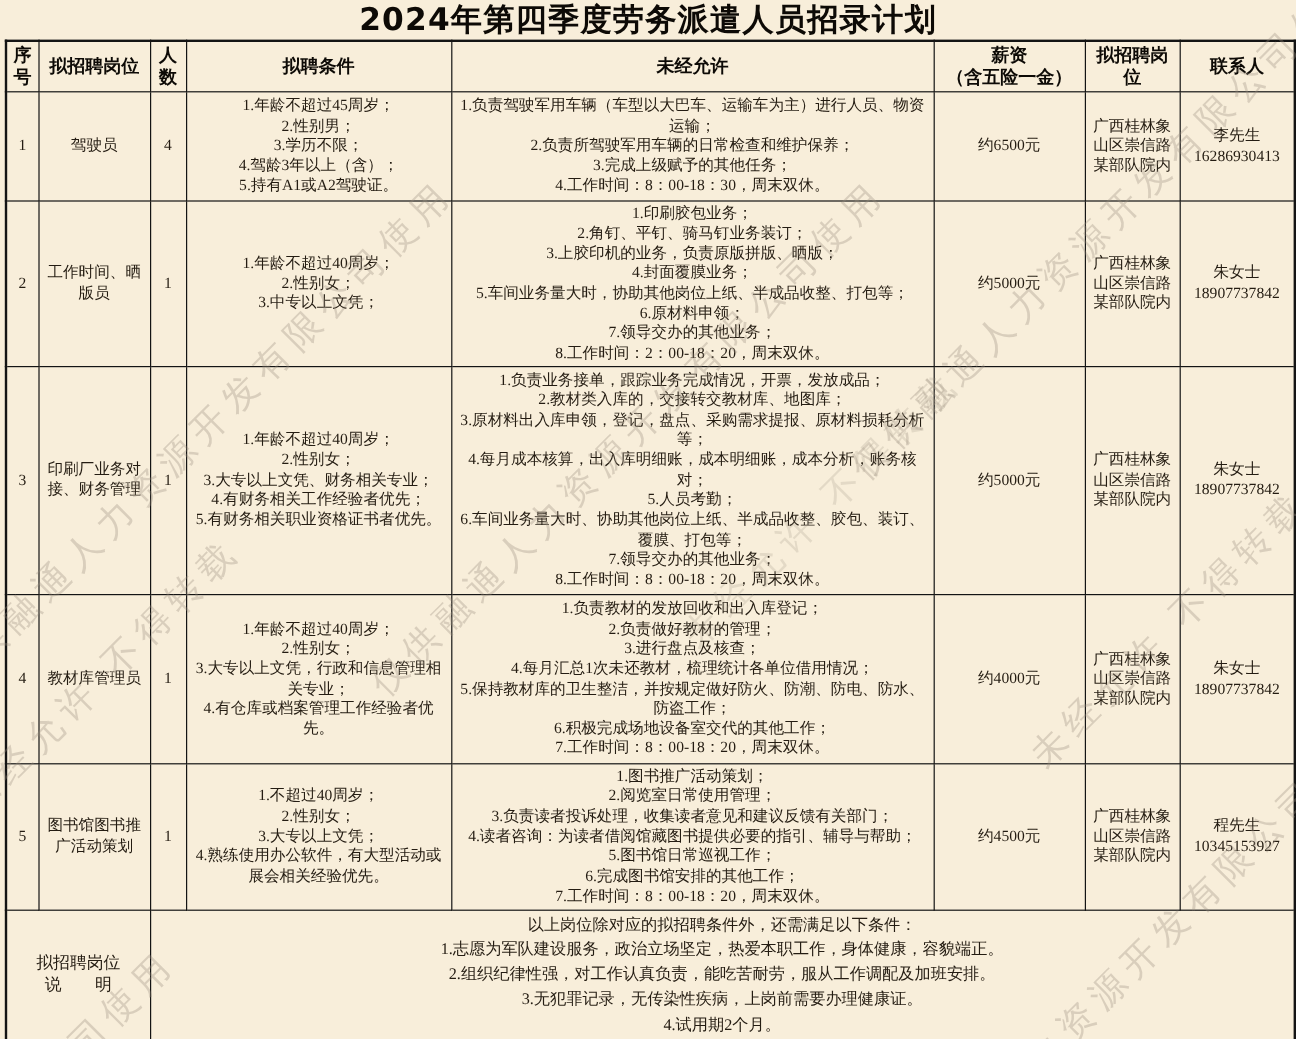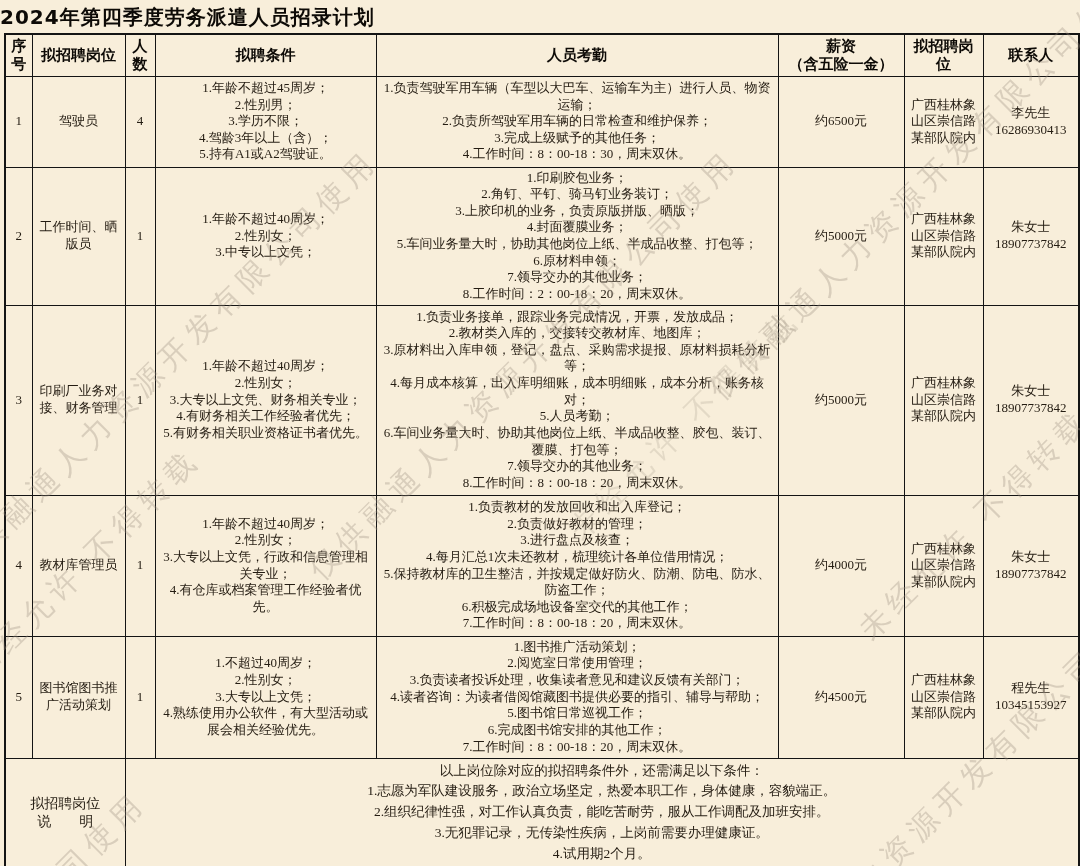--- a/index.html
+++ b/index.html
@@ -3,23 +3,23 @@
 <meta charset="utf-8">
 <style>
   html,body{margin:0;padding:0;}
   body{
     width:1080px;height:866px;overflow:hidden;position:relative;
     background:#f8eeda;
     font-family:"Liberation Serif","DejaVu Serif",serif;
     color:#241c12;
   }
   .title{
-    width:1080px;height:33px;line-height:34px;text-align:left;
+    width:1080px;height:33px;line-height:34px;text-align:center;
     font-family:"DejaVu Sans","Liberation Sans",sans-serif;
-    font-weight:bold;font-size:20px;letter-spacing:1px;color:#0d0a06;
+    font-weight:bold;font-size:26px;letter-spacing:1px;color:#0d0a06;
   }
   table{
     border-collapse:collapse;table-layout:fixed;
     margin-left:4px;width:1074px;
     background:#f8eeda;
   }
   td,th{border:1.6px solid #141414;vertical-align:middle;overflow:hidden;}
   table{border:2.5px solid #141414;}
   th{
     font-family:"DejaVu Sans","Liberation Sans",sans-serif;
@@ -78,21 +78,21 @@
       <col style="width:96px">
   </colgroup>
   <thead>
     <tr>
       <th>序
 号</th>
       <th>拟招聘岗位</th>
       <th>人
 数</th>
       <th>拟聘条件</th>
-      <th>人员考勤</th>
+      <th>未经允许</th>
       <th>薪资
 （含五险一金）</th>
       <th>拟招聘岗位</th>
       <th>联系人</th>
     </tr>
   </thead>
   <tbody id="rows">
       <tr>
         <td class="c-center">1</td>
         <td class="c-center">驾驶员</td>

